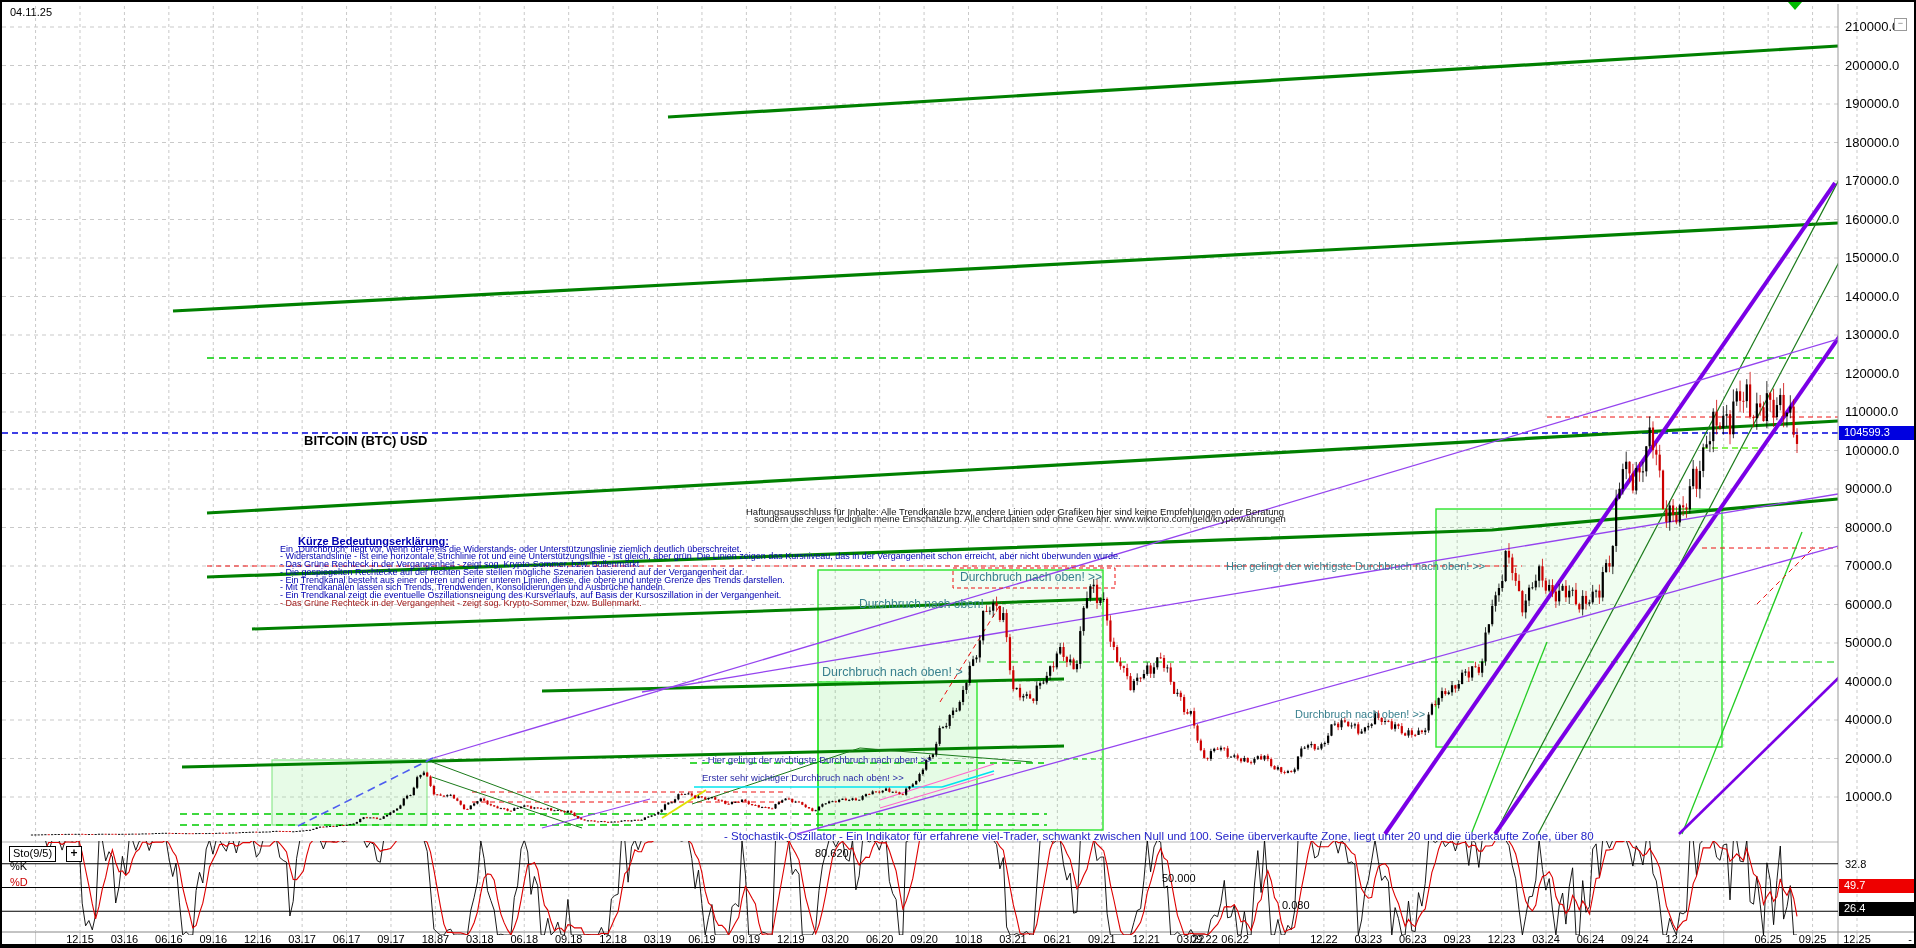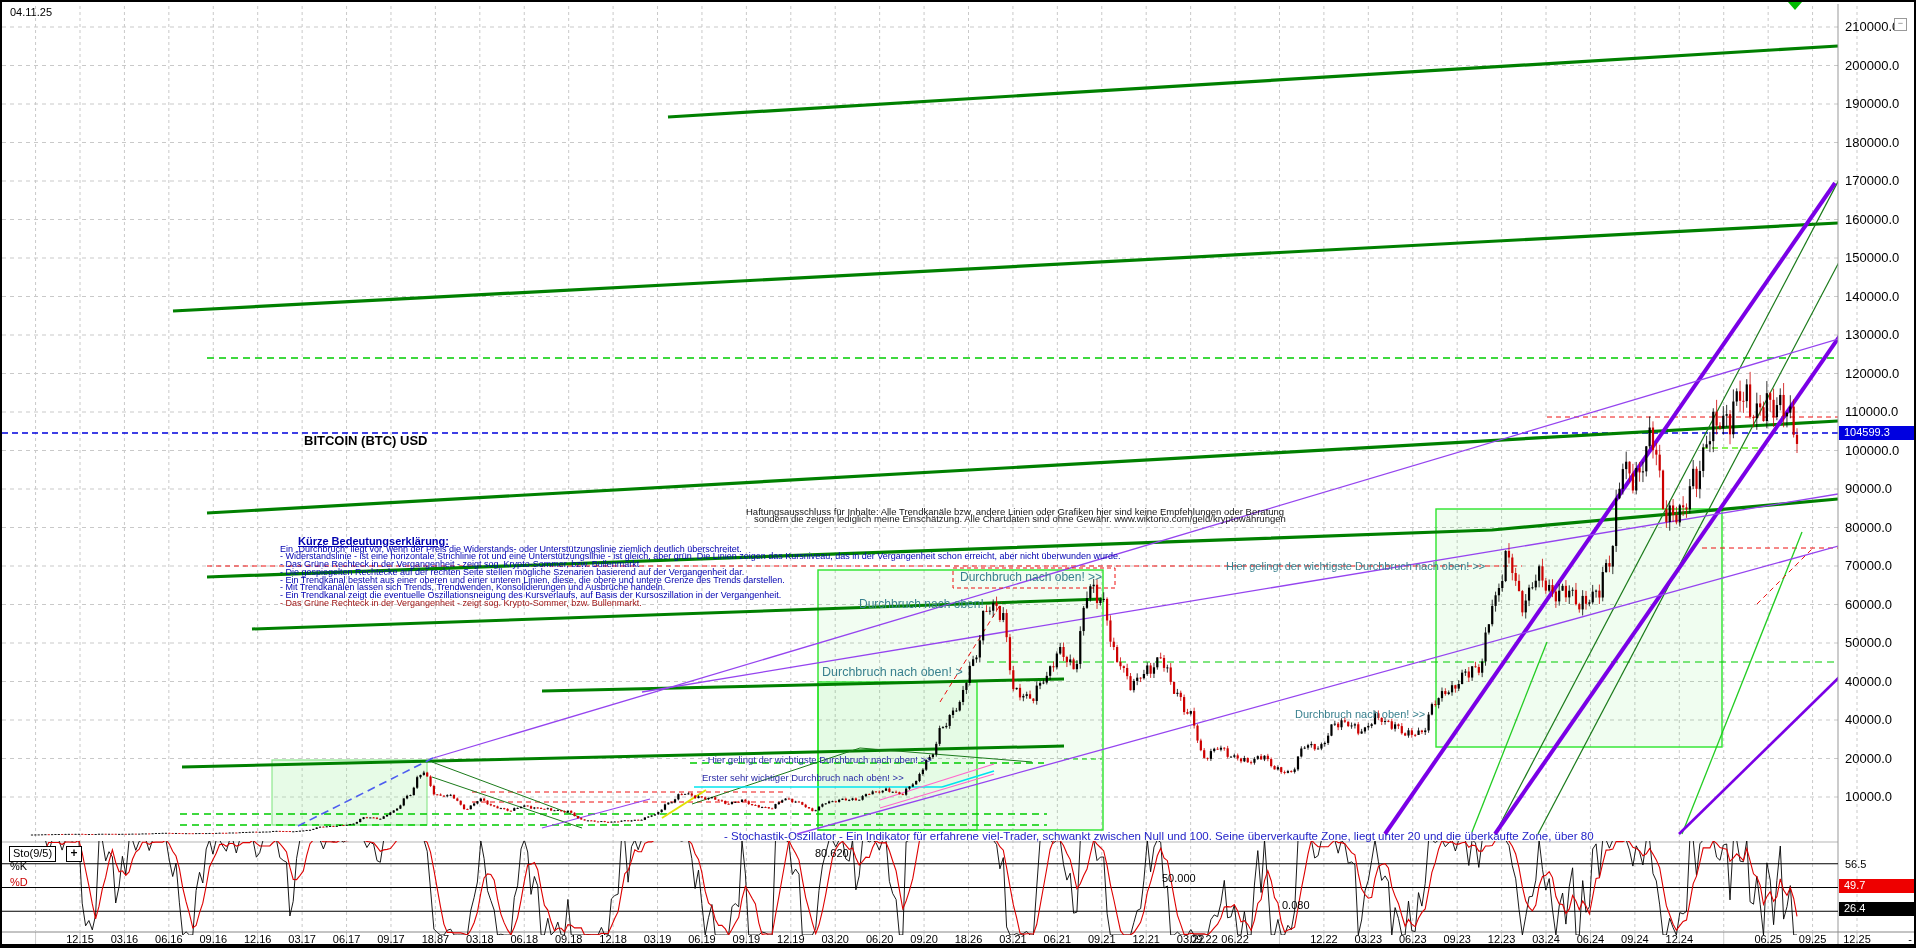--- a/index.html
+++ b/index.html
@@ -1340,21 +1340,21 @@
       <div class="lbl xlab" style="left: 522.25px; top: 931px;">06.18</div>
       <div class="lbl xlab" style="left: 566.675px; top: 931px;">09.18</div>
       <div class="lbl xlab" style="left: 611.1px; top: 931px;">12.18</div>
       <div class="lbl xlab" style="left: 655.525px; top: 931px;">03.19</div>
       <div class="lbl xlab" style="left: 699.95px; top: 931px; text-decoration: underline;">06.19</div>
       <div class="lbl xlab" style="left: 744.375px; top: 931px;">09.19</div>
       <div class="lbl xlab" style="left: 788.8px; top: 931px;">12.19</div>
       <div class="lbl xlab" style="left: 833.225px; top: 931px;">03.20</div>
       <div class="lbl xlab" style="left: 877.65px; top: 931px;">06.20</div>
       <div class="lbl xlab" style="left: 922.075px; top: 931px;">09.20</div>
-      <div class="lbl xlab" style="left: 966.5px; top: 931px;">18.26</div>
+      <div class="lbl xlab" style="left: 966.5px; top: 931px;">10.18</div>
       <div class="lbl xlab" style="left: 1010.92px; top: 931px;">03.21</div>
       <div class="lbl xlab" style="left: 1055.35px; top: 931px;">06.21</div>
       <div class="lbl xlab" style="left: 1099.78px; top: 931px;">09.21</div>
       <div class="lbl xlab" style="left: 1144.2px; top: 931px;">12.21</div>
       <div class="lbl xlab" style="left: 1188.62px; top: 931px;">03.22</div>
       <div class="lbl xlab" style="left: 1233.05px; top: 931px;">06.22</div>
       <div class="lbl xlab" style="left: 1202px; top: 931px;">09.22</div>
       <div class="lbl xlab" style="left: 1321.9px; top: 931px;">12.22</div>
       <div class="lbl xlab" style="left: 1366.32px; top: 931px;">03.23</div>
       <div class="lbl xlab" style="left: 1410.75px; top: 931px;">06.23</div>
@@ -1371,18 +1371,18 @@
       <div class="lbl xlab" style="left: 1908px; top: 931px;">-</div>
     </div>
 
   <div class="tag" style="left:1837px;top:424px;background:#0000e0;">104599.3</div>
 
   <div class="sto-box lbl">Sto(9/5)</div>
   <div class="plus-btn">+</div>
   <div class="lbl kd" style="left:8px;top:858px;color:#000;">%K</div>
   <div class="lbl kd" style="left:8px;top:874px;color:#cc0000;">%D</div>
 
-  <div class="lbl" style="left:1843px;top:856px;font-size:11px;color:#000;">56.5</div>
+  <div class="lbl" style="left:1843px;top:856px;font-size:11px;color:#000;">32.8</div>
   <div class="tag" style="left:1837px;top:877px;background:#ee0000;">49.7</div>
   <div class="tag" style="left:1837px;top:900px;background:#000;">26.4</div>
 
   <div class="collapse">−</div>
 </div>
 
 </body></html>

